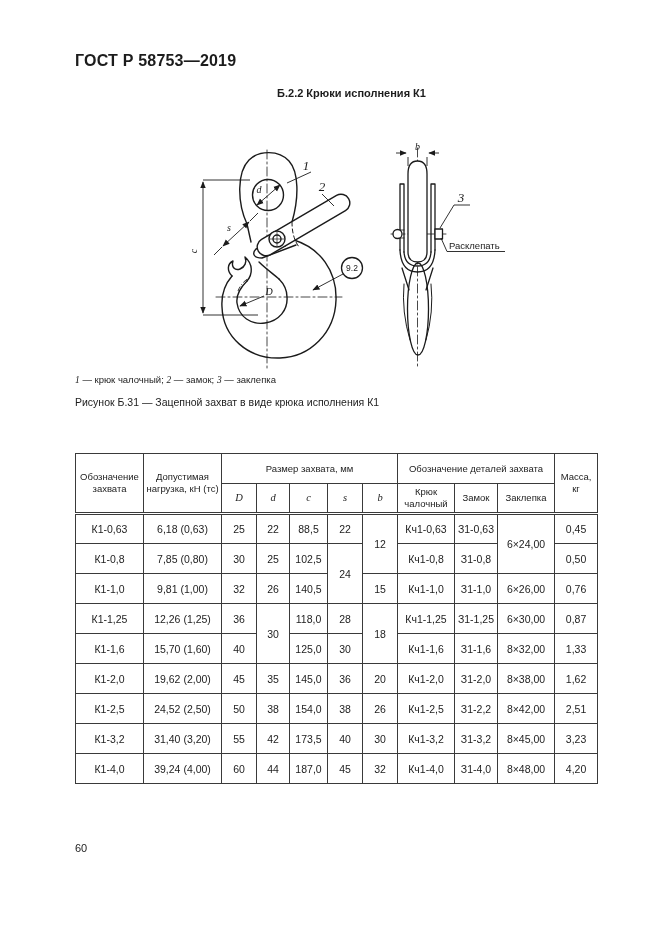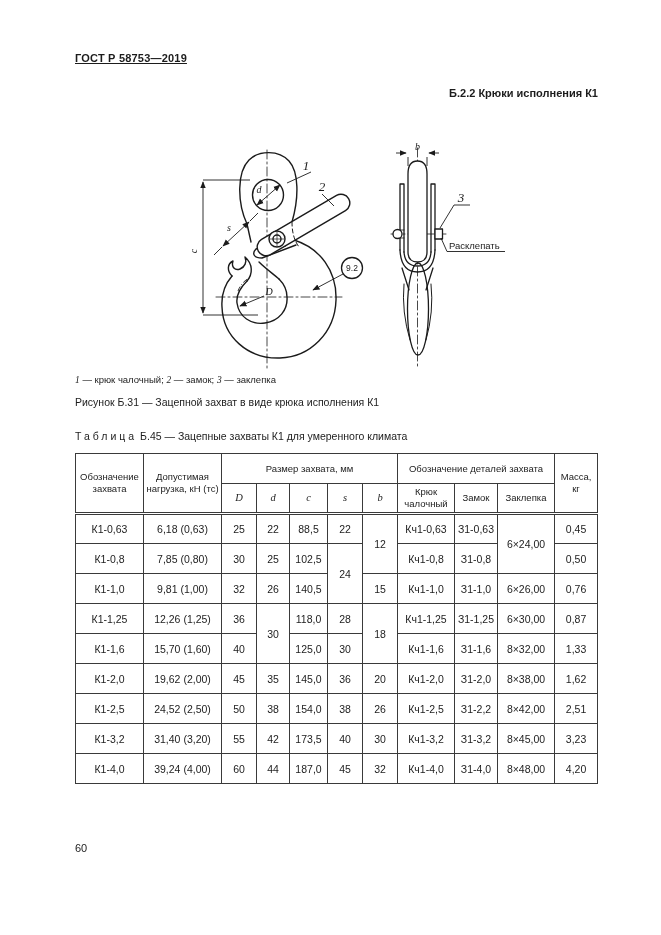--- a/index.html
+++ b/index.html
@@ -1,24 +1,24 @@
 <!DOCTYPE html>
 <html lang="ru"><head>
 <meta charset="utf-8">
 <style>
   html,body{margin:0;padding:0;background:#fff;}
   .page{
     position:relative;width:661px;height:935px;background:#ffffff;
     font-family:"Liberation Sans",sans-serif;color:#1c1c1c;overflow:hidden;
   }
-  .doc-header{position:absolute;left:75px;top:52px;font-size:11px;font-weight:bold;letter-spacing:.2px;text-decoration:underline;}
+  .doc-header{position:absolute;left:75px;top:52px;font-size:16px;font-weight:bold;letter-spacing:.2px;}
   .block{position:absolute;left:75px;width:523px;font-size:11px;line-height:14.5px;text-align:justify;}
   .b221{top:86px;}
   .b222{top:810px;}
-  .sec-heading{font-weight:bold;text-indent:30px;margin:0 0 1px 0;text-align:right;}
+  .sec-heading{font-weight:bold;text-indent:30px;margin:0 0 1px 0;text-align:center;}
   .para{margin:0;text-indent:30px;}
   .figure-svg{position:absolute;left:150px;top:140px;}
   .legend{position:absolute;left:75px;top:374px;width:523px;text-align:left;font-size:9.5px;color:#222;}
   .legend .num{font-family:"Liberation Serif",serif;font-style:italic;}
   .fig-caption{position:absolute;left:75px;top:396px;width:523px;text-align:left;font-size:10.5px;}
   .tbl-title{position:absolute;left:75px;top:430px;width:523px;font-size:10.5px;}
   .tbl-title .spaced{letter-spacing:3px;}
   table.gost{
     position:absolute;left:75px;top:453px;border-collapse:collapse;table-layout:fixed;
     width:523px;font-size:10.5px;color:#1c1c1c;
@@ -147,23 +147,20 @@
     <text class="dimtxt-big" x="461" y="202" text-anchor="middle">3</text>
     <text class="notetxt" x="449" y="249">Расклепать</text>
   </svg>
 
   <div class="legend">
     <span class="num">1</span><span> — крюк чалочный; </span><span class="num">2</span><span> — замок; </span><span class="num">3</span><span> — заклепка</span>
   </div>
 
   <div class="fig-caption">Рисунок Б.31 — Зацепной захват в виде крюка исполнения К1</div>
 
-  <div class="tbl-title">
-    <span class="spaced">Таблица</span><span> Б.45 — Зацепные захваты К1 для умеренного климата</span>
-  </div>
 
   <table class="gost">
     <colgroup>
       <col style="width:68px">
         <col style="width:78px">
       <col style="width:35px">
         <col style="width:33px">
         <col style="width:38px">
         <col style="width:35px">
         <col style="width:35px">

